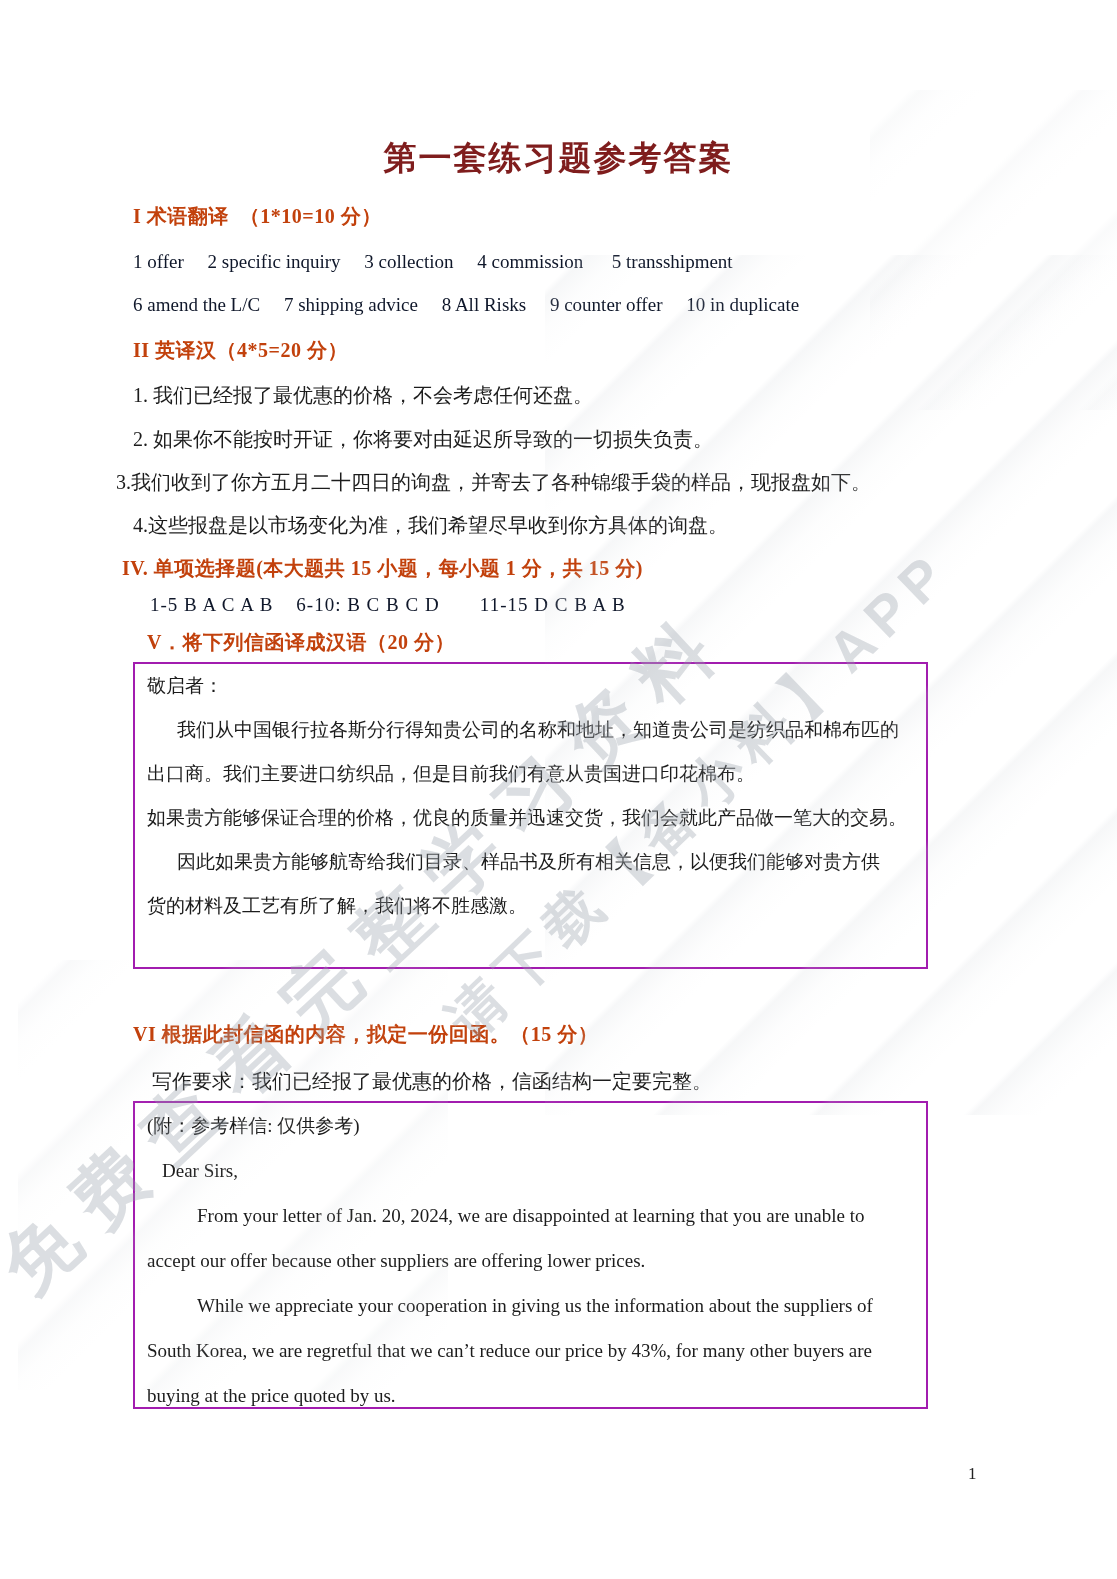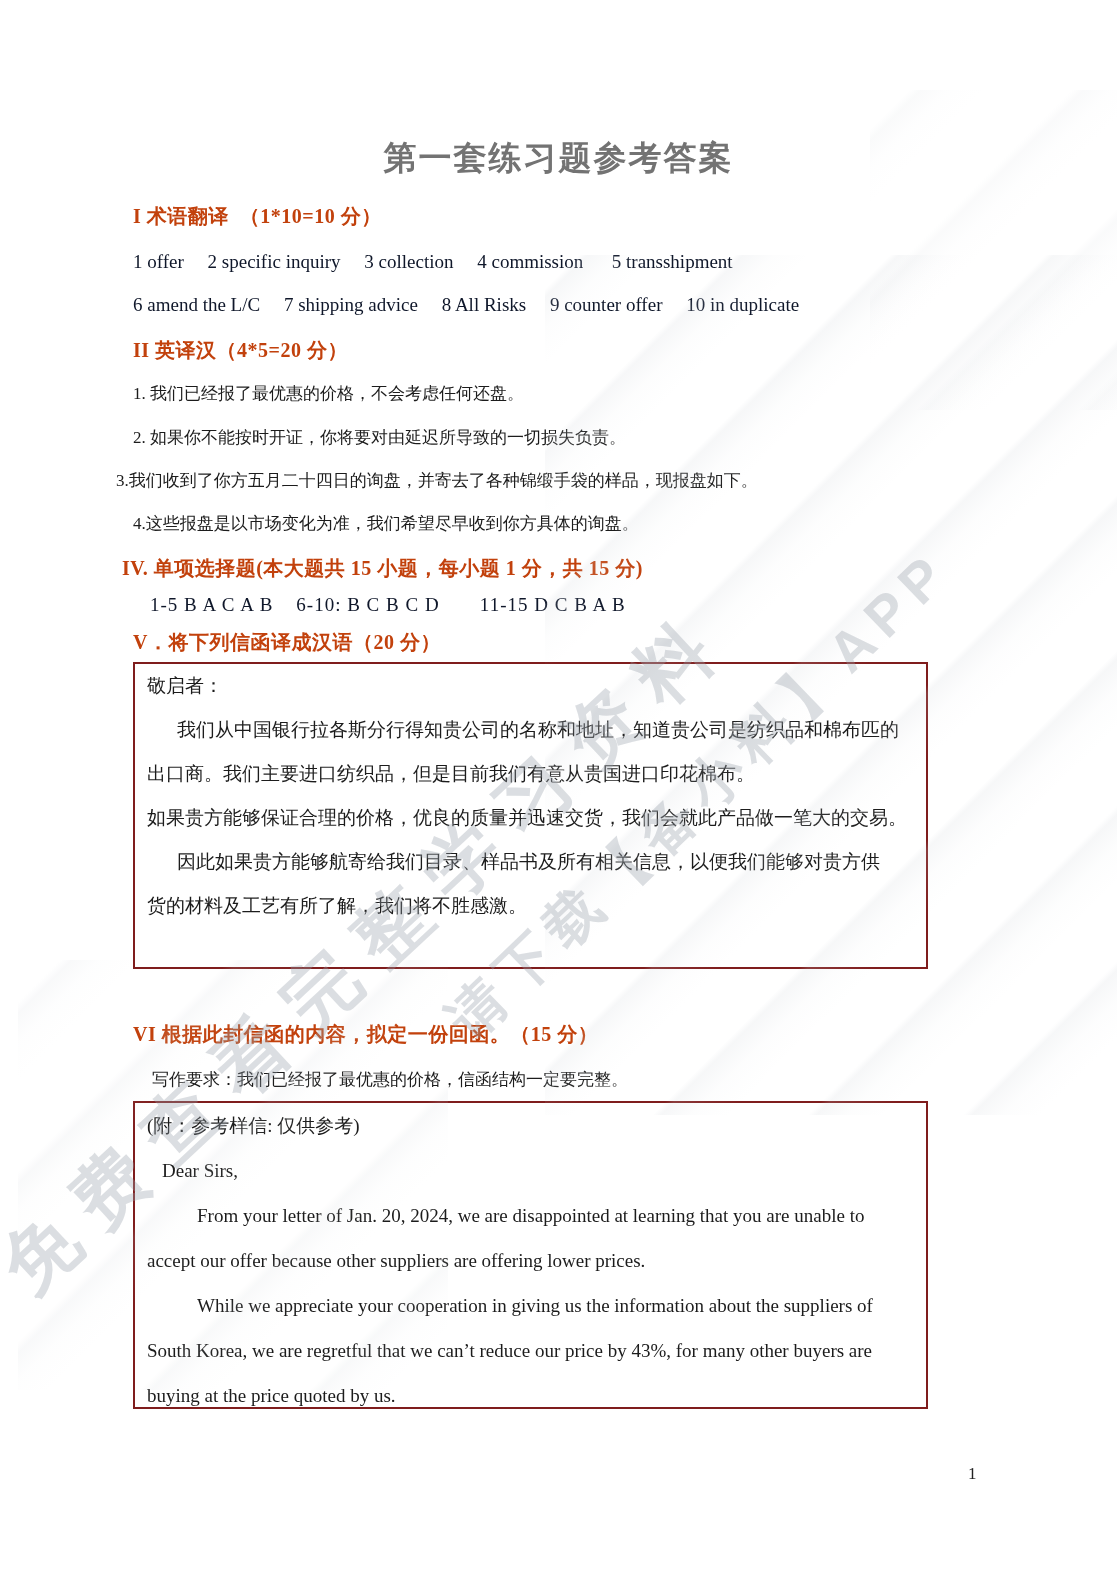--- a/index.html
+++ b/index.html
@@ -4,27 +4,27 @@
 <style>
   html,body{margin:0;padding:0;}
   body{
     width:1117px;height:1579px;background:#ffffff;position:relative;overflow:hidden;
     font-family:"Liberation Serif","DejaVu Serif",serif;color:#1c1c1c;
   }
   .abs{position:absolute;}
   .pre{white-space:pre;}
   .doc-title{
     left:0;top:136px;width:1117px;text-align:center;
-    font-size:33px;font-weight:bold;letter-spacing:2px;color:#737373;
+    font-size:33px;font-weight:bold;letter-spacing:2px;color:#7f1d1d;
   }
   .h-sec{font-size:20px;font-weight:bold;color:#c2410c;letter-spacing:0.5px;}
-  .t-body{font-size:17px;color:#1c1c1c;}
+  .t-body{font-size:20px;color:#1c1c1c;}
   .t-en{font-size:19px;color:#0f172a;}
   .letter-box{
-    left:133px;width:795px;border:2px solid #7f1d1d;background:transparent;
+    left:133px;width:795px;border:2px solid #a21caf;background:transparent;
     box-sizing:border-box;padding:0 12px;overflow:hidden;
   }
   .box1{top:662px;height:307px;}
   .box2{top:1101px;height:308px;}
   .cn-line{height:44px;line-height:44px;font-size:19px;white-space:pre;}
   .en-line{height:45px;line-height:45px;font-size:19px;white-space:pre;}
   .ind-cn{padding-left:30px;}
   .ind-en1{padding-left:15px;}
   .ind-en2{padding-left:50px;}
   .closing-line{text-align:right;padding-right:62px;}
@@ -71,21 +71,21 @@
 
 <div class="abs h-sec pre" style="left:133px;top:337px;">II 英译汉（4*5=20 分）</div>
 <div class="abs t-body pre" style="left:133px;top:382px;">1. 我们已经报了最优惠的价格，不会考虑任何还盘。</div>
 <div class="abs t-body pre" style="left:133px;top:426px;">2. 如果你不能按时开证，你将要对由延迟所导致的一切损失负责。</div>
 <div class="abs t-body pre" style="left:116px;top:469px;">3.我们收到了你方五月二十四日的询盘，并寄去了各种锦缎手袋的样品，现报盘如下。</div>
 <div class="abs t-body pre" style="left:133px;top:512px;">4.这些报盘是以市场变化为准，我们希望尽早收到你方具体的询盘。</div>
 
 <div class="abs h-sec pre" style="left:122px;top:555px;">IV. 单项选择题(本大题共 15 小题，每小题 1 分，共 15 分)</div>
 <div class="abs t-en pre" style="left:150px;top:594px;letter-spacing:1px;">1-5 B A C A B    6-10: B C B C D       11-15 D C B A B</div>
 
-<div class="abs h-sec pre" style="left:133px;top:629px;">V．将下列信函译成汉语（20 分）</div>
+<div class="abs h-sec pre" style="left:147px;top:629px;">V．将下列信函译成汉语（20 分）</div>
 
 <div class="abs letter-box box1">
   <div class="cn-line">敬启者：</div>
   <div class="cn-line ind-cn">我们从中国银行拉各斯分行得知贵公司的名称和地址，知道贵公司是纺织品和棉布匹的</div>
   <div class="cn-line">出口商。我们主要进口纺织品，但是目前我们有意从贵国进口印花棉布。</div>
   <div class="cn-line">如果贵方能够保证合理的价格，优良的质量并迅速交货，我们会就此产品做一笔大的交易。</div>
   <div class="cn-line ind-cn">因此如果贵方能够航寄给我们目录、样品书及所有相关信息，以便我们能够对贵方供</div>
   <div class="cn-line">货的材料及工艺有所了解，我们将不胜感激。</div>
 </div>
 

